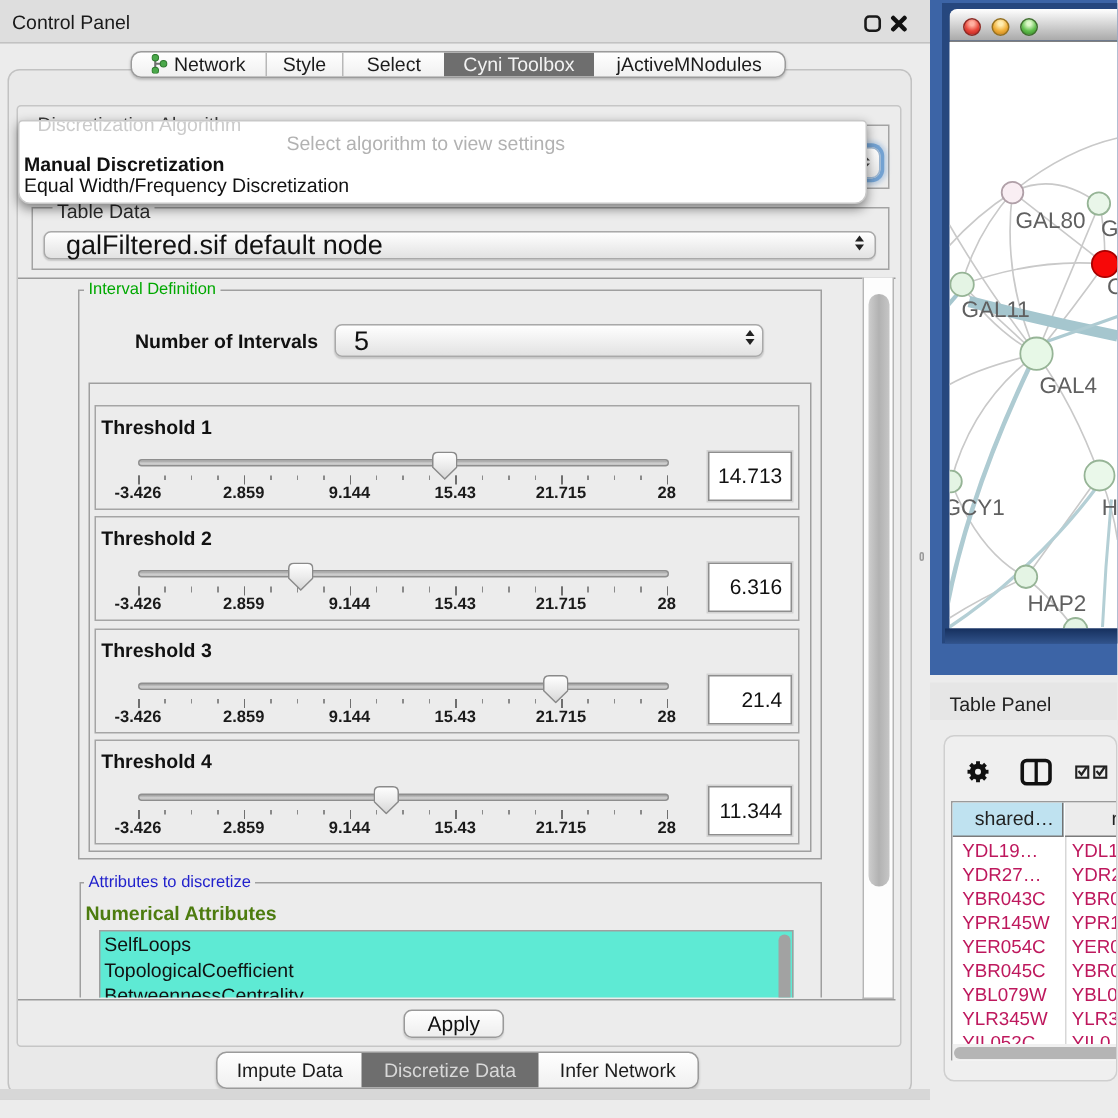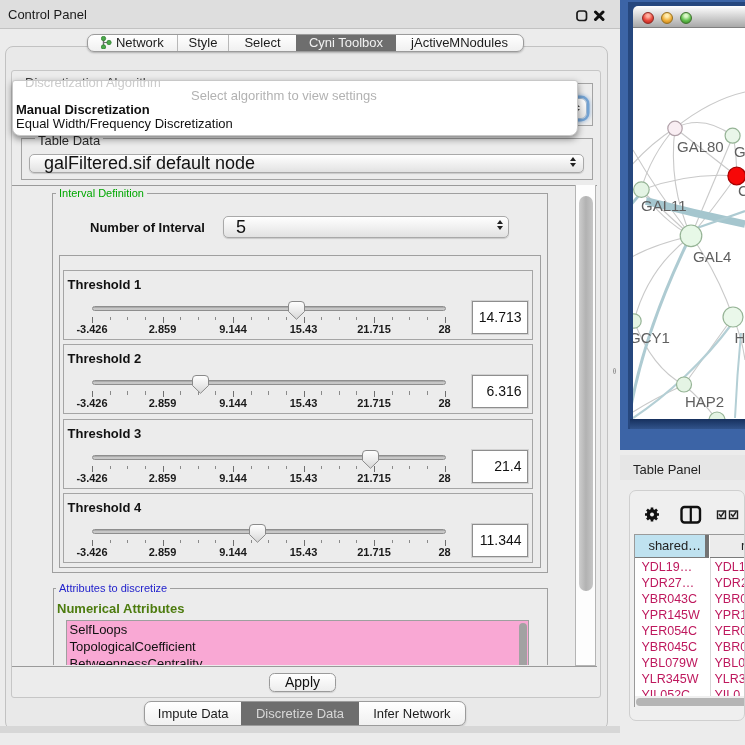--- a/index.html
+++ b/index.html
@@ -116,21 +116,21 @@
 
     <g stroke="#222" fill="none">
       <rect x="87.5" y="20" width="8" height="7.5" stroke-width="1.4"></rect>
       <path d="M89,23 l2,2.4 l3.4,-5" stroke-width="1.5"></path>
       <rect x="99.5" y="20" width="8" height="7.5" stroke-width="1.4"></rect>
       <path d="M101,23 l2,2.4 l3.4,-5" stroke-width="1.5"></path>
     </g>
   </svg>
   
   <div class="abs" style="left:3.5px; top:43px; width:113px; height:173px; background:#ffffff; overflow:hidden; border-top:1px solid #9a9a9a; border-left:1px solid #9a9a9a;">
-    <div class="abs" style="left:0; top:0; width:74.5px; height:23px; background:#bfe2f0; border-right:4px solid #737373; border-bottom:1px solid #7b7b7b; text-align:center; font-size:13px; color:#222; line-height:22px; padding-left:10px;">shared…</div>
+    <div class="abs" style="left:0; top:0; width:74.5px; height:23px; background:#bfe2f0; border-right:1px solid #737373; border-bottom:1px solid #7b7b7b; text-align:center; font-size:13px; color:#222; line-height:22px; padding-left:10px;">shared…</div>
     <div class="abs" style="left:75.5px; top:0; width:40px; height:23px; background:#ececec; border-bottom:1px solid #7b7b7b; font-size:13px; color:#222; line-height:22px;">
         <span style="position:absolute; left:31px;">na</span>
       </div>
     <div class="abs" style="left:75px; top:23px; width:1px; height:138px; background:#d7d7d7;"></div>
     <div class="trow" style="left:7px; top:23.5px; line-height:16px; font-size:12.5px;">YDL19…<br>YDR27…<br>YBR043C<br>YPR145W<br>YER054C<br>YBR045C<br>YBL079W<br>YLR345W<br>YIL052C</div>
     <div class="trow" style="left:80px; top:23.5px; line-height:16px; font-size:12.5px;">YDL1…<br>YDR2…<br>YBR0…<br>YPR1…<br>YER0…<br>YBR0…<br>YBL0…<br>YLR3…<br>YIL0…</div>
 
     <div class="abs" style="left:0; top:161px; width:113px; height:12px; background:#f0f0f0;"></div>
     <div class="abs" style="left:1.5px; top:163px; width:112px; height:7.5px; background:#b5b5b5; border-radius:4px;"></div>
   </div>
@@ -179,21 +179,21 @@
 <div class="combo" style="left:29px; top:154px; width:555px; height:19px; line-height:17px;"><span style="padding-left:14px;">galFiltered.sif default node</span></div>
 <div class="carets" style="left:570px; top:157px;">
     <div class="u" style="border-bottom-width:4px; border-left-width:3.5px; border-right-width:3.5px;"></div>
     <div class="d" style="border-top-width:4px; border-left-width:3.5px; border-right-width:3.5px;"></div>
   </div>
 
 <div class="abs" style="left:12px; top:185.8px; width:563px; height:479.7px; background:#ececec; overflow:hidden;">
 
   <div class="grp" style="left:40px; top:7px; width:496px; height:380px; border-color:#9f9f9f;"></div>
   <div class="gtitle" style="left:44px; top:0px; color:#00a800;">Interval Definition</div>
-  <div class="abs" style="left:78px; top:34px; font-size:13px; font-weight:bold; color:#111;">Number of Interval</div>
+  <div class="abs" style="left:78px; top:34px; font-size:13px; font-weight:bold; color:#111;">Number of Intervals</div>
   <div class="combo" style="left:211px; top:30px; width:286px; height:22px; line-height:20px;"><span style="padding-left:12px;">5</span></div>
   <div class="carets" style="left:485px; top:34.5px;">
       <div class="u" style="border-bottom-width:4px;"></div>
       <div class="d" style="border-top-width:4px;"></div>
     </div>
 
   <div class="grp" style="left:46.5px; top:69px; width:482px; height:313px; border-color:#9f9f9f;"></div>
 
   <div class="tpanel" style="left:50.5px; top:84px;">
     <div class="tlab">Threshold 1</div>
@@ -263,21 +263,21 @@
     <div class="slab" style="left:381px;">28</div>
     <svg class="thumb" style="left:185.2px;" width="17" height="19" viewBox="0 0 17 19">
         <path d="M4 0.5 H13 Q16.5 0.5 16.5 4 V10.5 L8.5 18.3 L0.5 10.5 V4 Q0.5 0.5 4 0.5 Z" fill="url(#tg1)" stroke="#8a8a8a"></path>
       </svg>
     <div class="vbox">11.344</div>
   </div>
 
   <div class="grp" style="left:41px; top:402px; width:495px; height:90px; border-color:#9f9f9f;"></div>
   <div class="gtitle" style="left:44px; top:395px; color:#2222cc;">Attributes to discretize</div>
   <div class="abs" style="left:45px; top:415px; font-size:13px; font-weight:bold; color:#4d7c0f;">Numerical Attributes</div>
-  <div class="abs" style="left:54px; top:434px; width:463px; height:60px; background:#f9a8d4; border:1px solid #9f9f9f;">
+  <div class="abs" style="left:54px; top:434px; width:463px; height:60px; background:#5eead4; border:1px solid #9f9f9f;">
     <div class="litem">SelfLoops</div>
     <div class="litem">TopologicalCoefficient</div>
     <div class="litem">BetweennessCentrality</div>
     <div class="abs" style="left:452px; top:2px; width:8px; height:56px; background:#a2a2a2; border-radius:4px;"></div>
   </div>
 </div>
 
 <div class="abs" style="left:12px; top:184.8px; width:585px; height:1px; background:#9a9a9a;"></div>
 <div class="abs" style="left:12px; top:665.5px; width:585px; height:1px; background:#9a9a9a;"></div>
 

